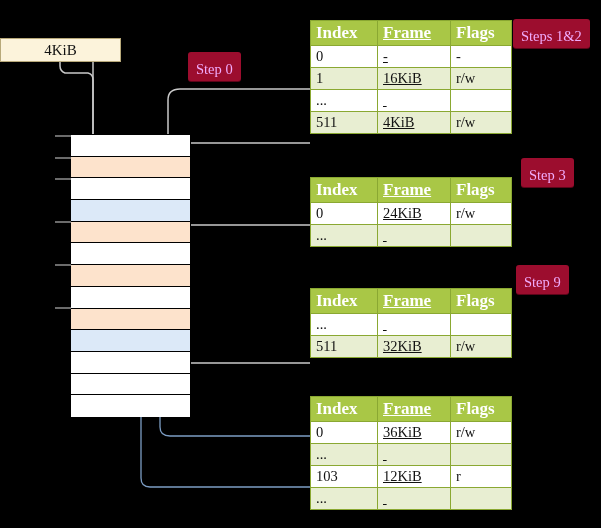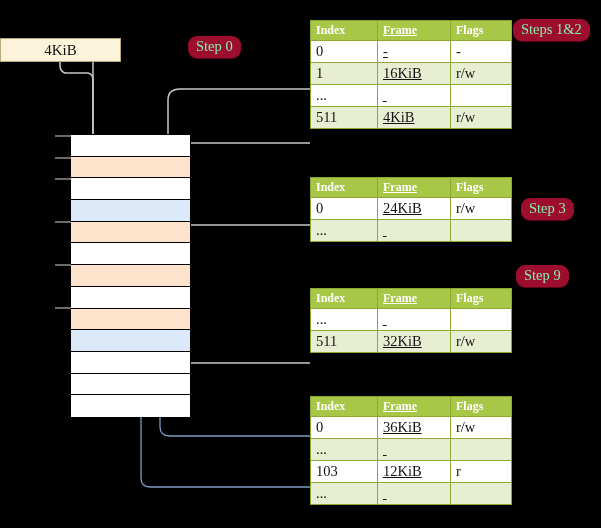--- a/index.html
+++ b/index.html
@@ -19,34 +19,34 @@
           border-bottom:1.2px solid #000;}
   .memrow:last-child{border-bottom:none;}
 
   
   .tick{position:absolute;height:1.5px;background:#6b6b6b;}
 
   
   .ptable{position:absolute;border-collapse:collapse;border-spacing:0;
           font-size:14.5px;background:#fff;}
   .ptable th{background:#a9c746;color:#fff;font-weight:bold;text-align:left;
-             padding:2px 5px;border:1px solid #8aa832;font-size:12px;
+             padding:2px 5px;border:1px solid #8aa832;font-size:17px;
              font-family:"Liberation Serif","DejaVu Serif",serif;}
   .ptable td{padding:2px 5px;border:1px solid #8aa832;color:#111;
              white-space:nowrap;}
   .ptable tr.alt td{background:#e8eed2;}
   .ptable tr.plain td{background:#ffffff;}
   .ptable td.hl{background:#faf39a;}
   .col-index{width:56px;}
   .col-frame{width:62px;text-decoration:underline;}
   .col-flags{width:50px;}
 
   
-  .badge{position:absolute;background:#9c0d2e;color:#86efac;
-         font-size:14.5px;padding:2px 8px 3px 8px;border-radius:9px;
+  .badge{position:absolute;background:#9c0d2e;color:#f0abfc;
+         font-size:14.5px;padding:9px 8px 3px 8px;border-radius:3px;
          white-space:nowrap;box-shadow:0 1px 0 #5d0419;}
 
   
   svg.wires{position:absolute;left:0;top:0;width:601px;height:528px;
             pointer-events:none;}
 </style>
 </head>
 <body>
 
 <div class="stage">
@@ -221,26 +221,26 @@
           <td class="col-flags">r</td>
         </tr>
         <tr class="alt">
           <td class="col-index">...</td>
           <td class="col-frame">&nbsp;</td>
           <td class="col-flags">&nbsp;</td>
         </tr>
       </tbody>
     </table>
 
-  <div class="badge" style="left:188px;top:36px;">
+  <div class="badge" style="left:188px;top:52px;">
     <span>Step 0</span>
   </div>
   <div class="badge" style="left:513px;top:19px;">
     <span>Steps 1&amp;2</span>
   </div>
-  <div class="badge" style="left:521px;top:158px;margin-top:40px;">
+  <div class="badge" style="left:521px;top:158px;">
     <span>Step 3</span>
   </div>
   <div class="badge" style="left:516px;top:265px;">
     <span>Step 9</span>
   </div>
 
 </div>
 
 </body></html>

